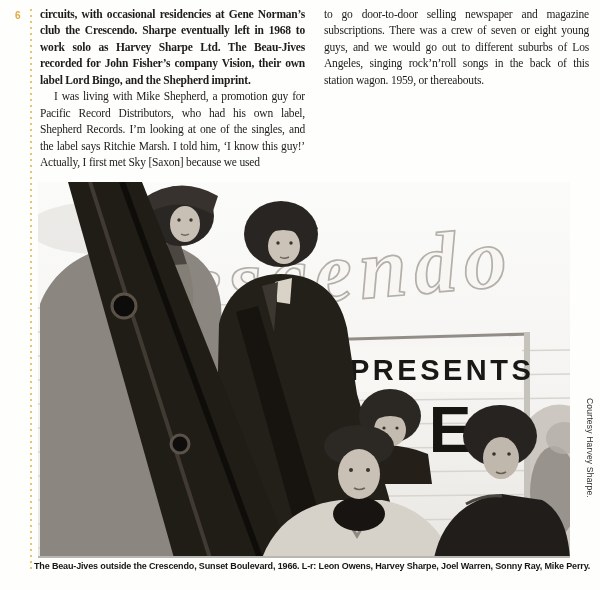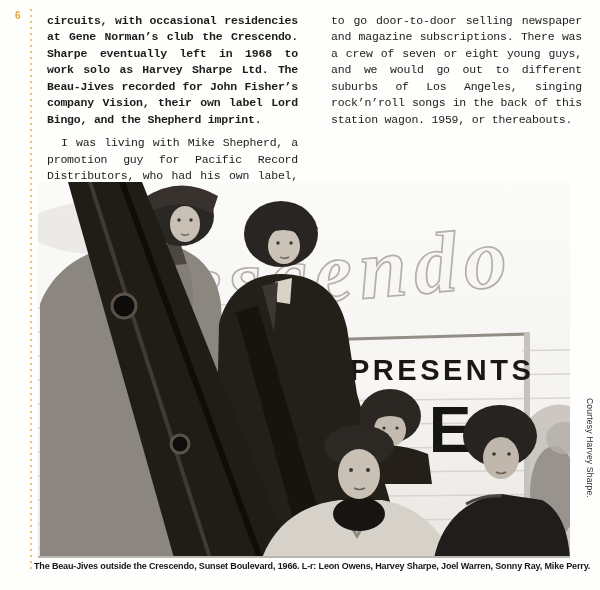--- a/index.html
+++ b/index.html
@@ -20,21 +20,21 @@
     background-image:repeating-linear-gradient(to bottom,#e9c470 0px,#e9c470 1.6px,transparent 1.6px,transparent 6px);
   }
 
   .col{
     position:absolute;top:6px;width:265px;
     font-size:11.5px;line-height:16.45px;letter-spacing:-0.2px;
     text-align:justify;color:#1e1c1a;
   }
   .col-left{left:40px;}
   .col-right{left:324px;}
-  .col p{margin:7px;font-family:Liberation Mono, monospace;}
+  .col p{margin:0;}
   .para-bold{font-weight:bold;}
   .para-indent{text-indent:14px;}
 
   .photo{
     position:absolute;left:38px;top:182px;width:532px;height:376px;
     background:#f6f5f3;
   }
   .photo svg{display:block;}
 
   .caption{

